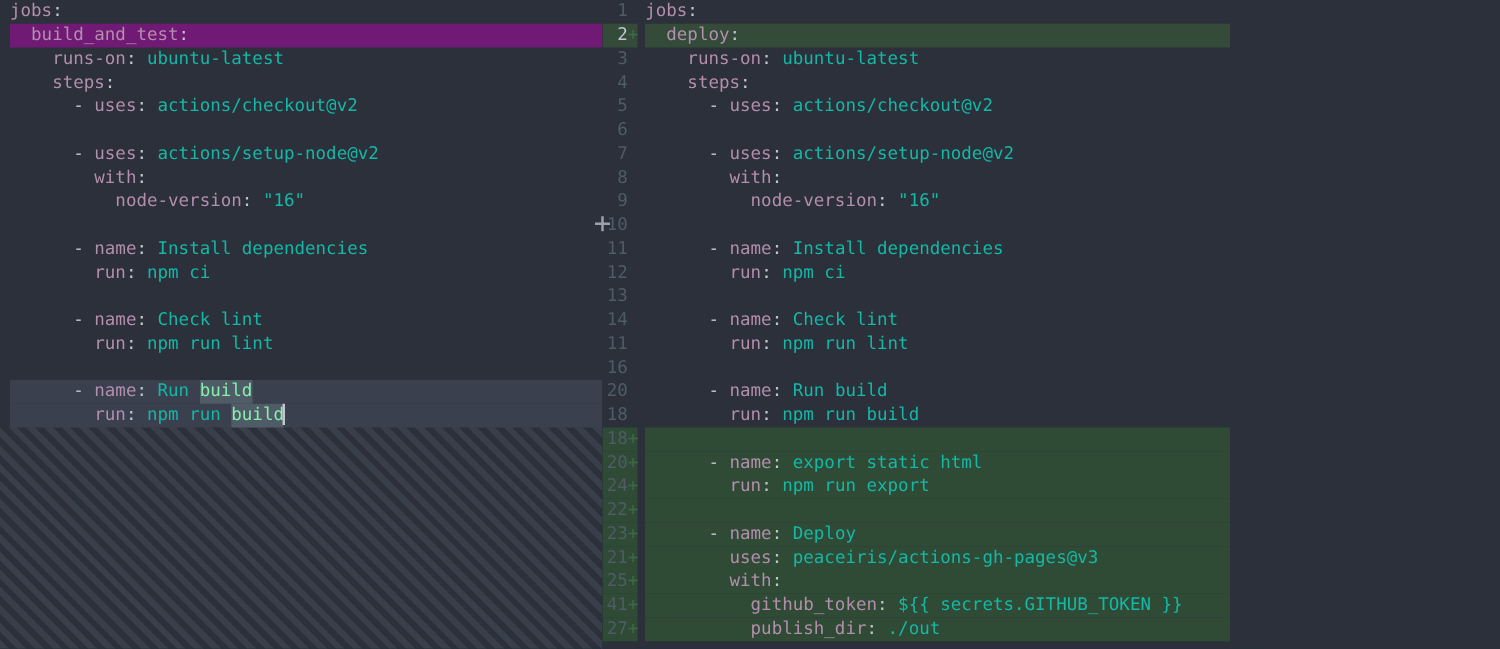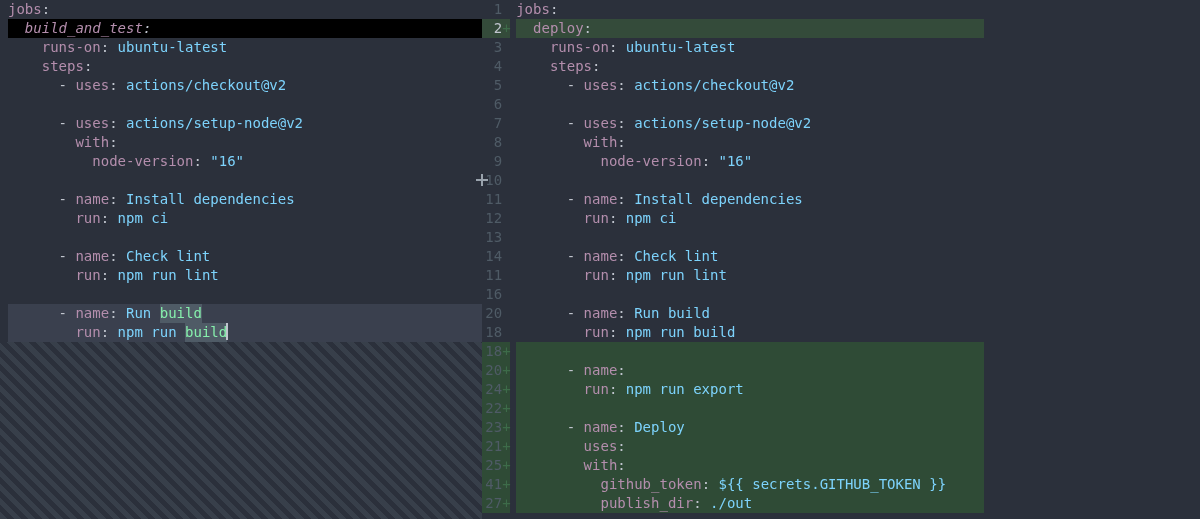--- a/index.html
+++ b/index.html
@@ -60,29 +60,29 @@
     display: inline-block;
     width: 8px;
     text-align: left;
   }
   .ln .num {
     display: inline-block;
     width: 20px;
   }
   .ln.current .num { color: #c0c5ce; }
   .ln .mark.add { color: #3d6b49; }
-  .row.line-del   { background: #000000; font-style: italic; }
+  .row.line-del   { background: #701a75; }
   .row.line-add   { background: #2f4b36; }
   .row.line-add-dk{ background: #344b3a; }
   .row.highlight  { background: #3a404e; }
   .ln.bg-add   { background: #2f4b36; }
   .ln.bg-add-dk{ background: #344b3a; }
 
   .tok-key   { color: #b48ead; } 
-  .tok-str   { color: #7dd3fc; } 
+  .tok-str   { color: #14b8a6; } 
   .tok-punc  { color: #c0c5ce; }
   .tok-dash  { color: #c0c5ce; }
   .tok-plain { color: #c0c5ce; }
 
   .sel { background: #4f5b66; color: #86efac; }
   .cursor {
     display: inline-block;
     width: 2px;
     height: 17px;
     background: #c0c5ce;
@@ -208,25 +208,25 @@
         <div class="row"></div>
         <div class="row"><span class="tok-plain">      </span><span class="tok-dash">- </span><span class="tok-key">name</span><span class="tok-punc">: </span><span class="tok-str">Install dependencies</span></div>
         <div class="row"><span class="tok-plain">        </span><span class="tok-key">run</span><span class="tok-punc">: </span><span class="tok-str">npm ci</span></div>
         <div class="row"></div>
         <div class="row"><span class="tok-plain">      </span><span class="tok-dash">- </span><span class="tok-key">name</span><span class="tok-punc">: </span><span class="tok-str">Check lint</span></div>
         <div class="row"><span class="tok-plain">        </span><span class="tok-key">run</span><span class="tok-punc">: </span><span class="tok-str">npm run lint</span></div>
         <div class="row"></div>
         <div class="row"><span class="tok-plain">      </span><span class="tok-dash">- </span><span class="tok-key">name</span><span class="tok-punc">: </span><span class="tok-str">Run build</span></div>
         <div class="row"><span class="tok-plain">        </span><span class="tok-key">run</span><span class="tok-punc">: </span><span class="tok-str">npm run build</span></div>
         <div class="row line-add"></div>
-        <div class="row line-add"><span class="tok-plain">      </span><span class="tok-dash">- </span><span class="tok-key">name</span><span class="tok-punc">: </span></div>
+        <div class="row line-add"><span class="tok-plain">      </span><span class="tok-dash">- </span><span class="tok-key">name</span><span class="tok-punc">: </span><span class="tok-str">export static html</span></div>
         <div class="row line-add"><span class="tok-plain">        </span><span class="tok-key">run</span><span class="tok-punc">: </span><span class="tok-str">npm run export</span></div>
         <div class="row line-add"></div>
         <div class="row line-add"><span class="tok-plain">      </span><span class="tok-dash">- </span><span class="tok-key">name</span><span class="tok-punc">: </span><span class="tok-str">Deploy</span></div>
-        <div class="row line-add"><span class="tok-plain">        </span><span class="tok-key">uses</span><span class="tok-punc">: </span></div>
+        <div class="row line-add"><span class="tok-plain">        </span><span class="tok-key">uses</span><span class="tok-punc">: </span><span class="tok-str">peaceiris/actions-gh-pages@v3</span></div>
         <div class="row line-add"><span class="tok-plain">        </span><span class="tok-key">with</span><span class="tok-punc">:</span></div>
         <div class="row line-add"><span class="tok-plain">          </span><span class="tok-key">github_token</span><span class="tok-punc">: </span><span class="tok-str">${{ secrets.GITHUB_TOKEN }}</span></div>
         <div class="row line-add"><span class="tok-plain">          </span><span class="tok-key">publish_dir</span><span class="tok-punc">: </span><span class="tok-str">./out</span></div>
       </div>
   </div>
 
   <div class="plus-handle" id="plus-handle" style="top: 172px;">
     <span>
       <svg viewBox="0 0 16 16" fill="none" stroke="currentColor" stroke-width="2">
         <path d="M8 2v12M2 8h12"></path>

